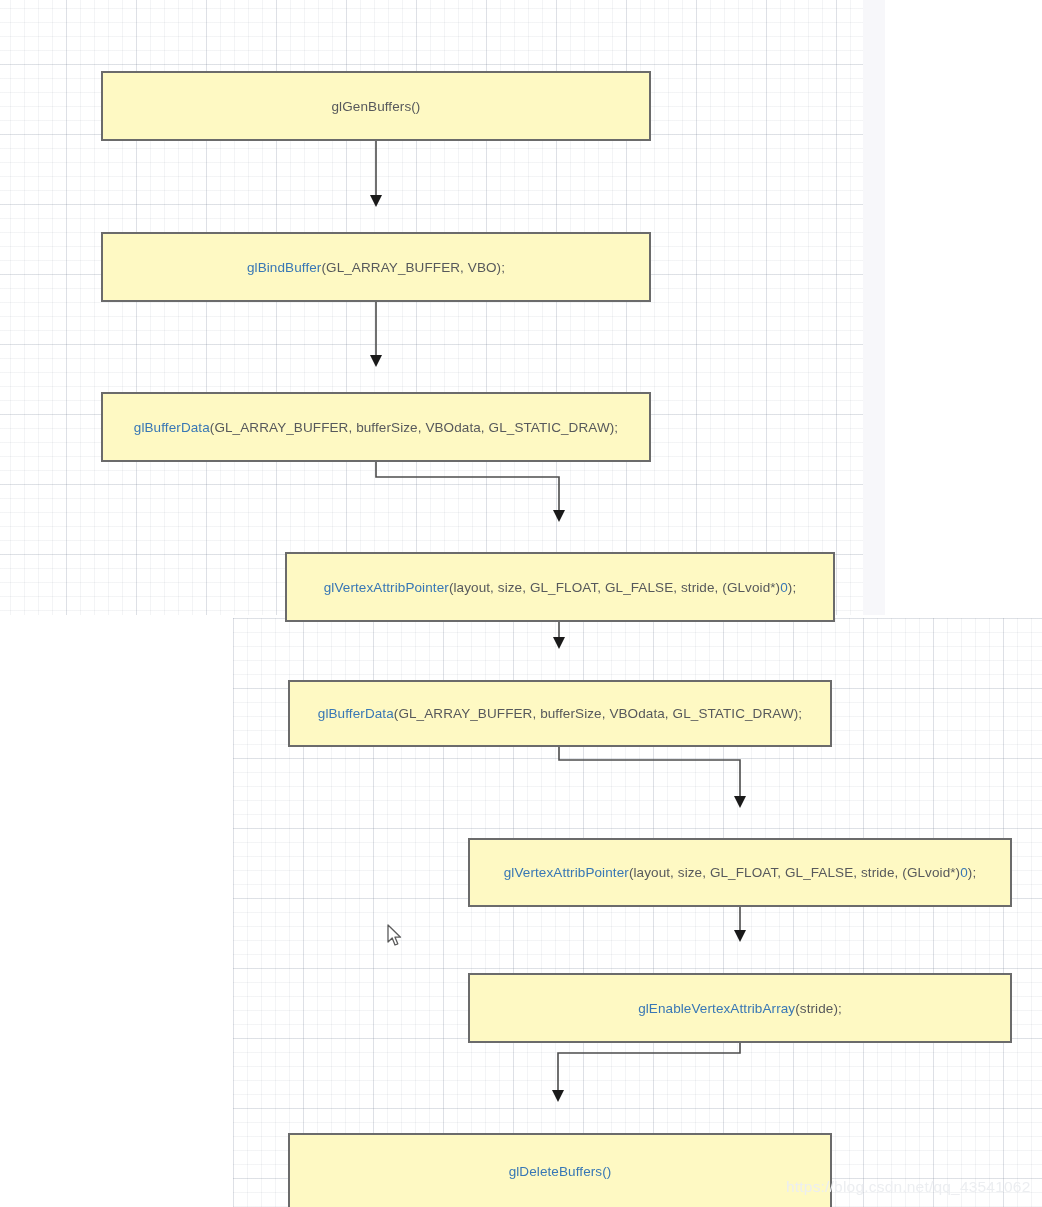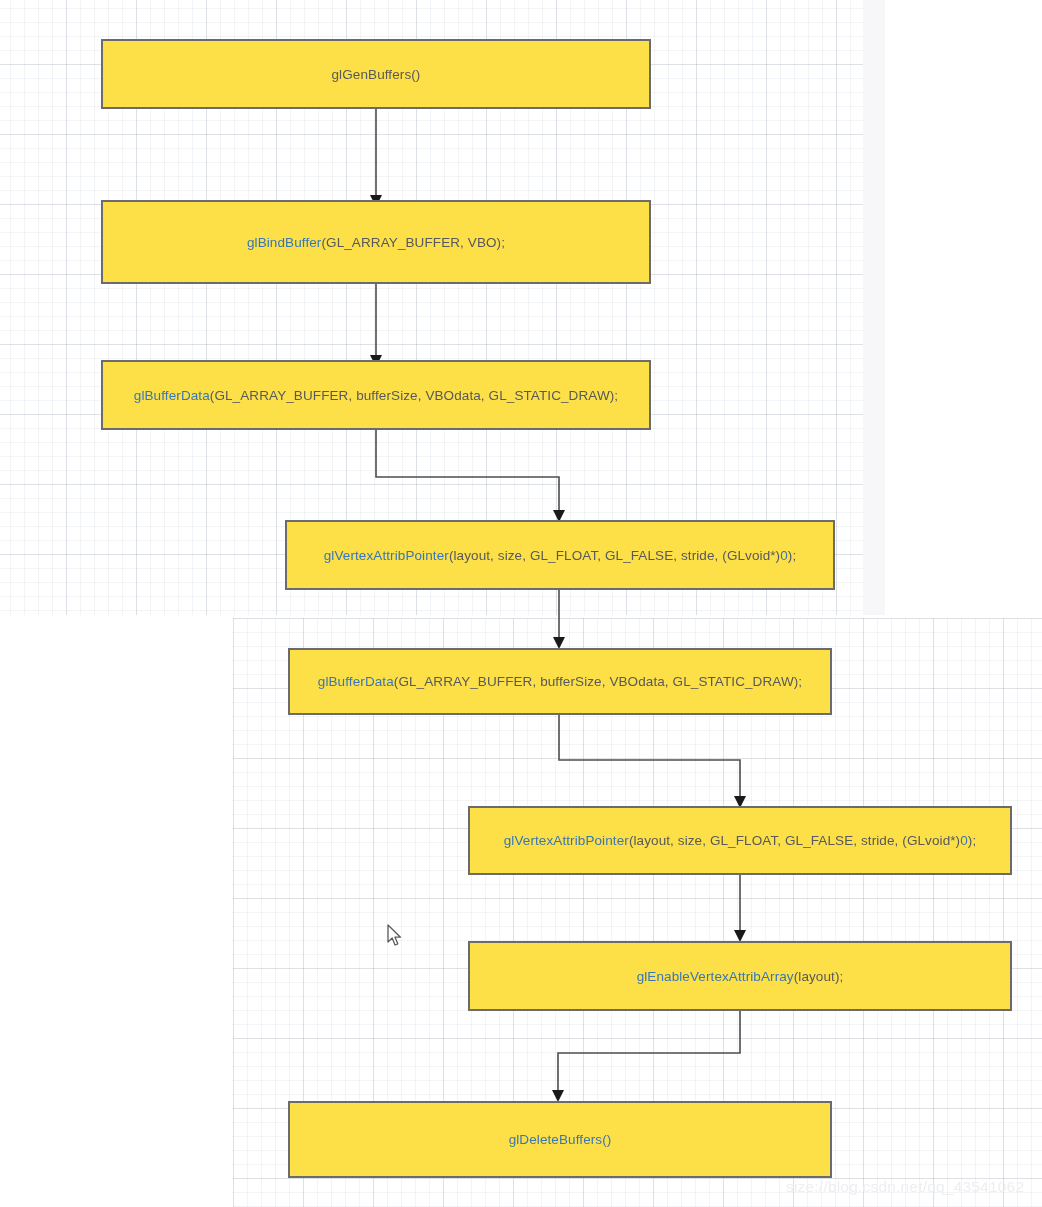--- a/index.html
+++ b/index.html
@@ -47,27 +47,28 @@
     left: 233px;
     top: 618px;
     width: 809px;
     height: 589px;
   }
 
   
   .node {
     position: absolute;
     box-sizing: border-box;
-    background: #fde047;
+    background: #fef9c3;
     border: 2px solid #6b6b6b;
     display: flex;
     align-items: center;
     justify-content: center;
     text-align: center;
     white-space: nowrap;
+    margin-top: 32px;
   }
   .node .txt {
     font-size: 13.5px;
     letter-spacing: 0.1px;
     color: #555a5e;
   }
   .node .fn {
     color: #3877b5;
   }
   .node .plain {
@@ -153,47 +154,47 @@
     <g>
       <path d="M740,1010 L740,1053 L558,1053 L558,1092"></path>
       <polygon points="552,1090 564,1090 558,1102"></polygon>
     </g>
   </svg>
 
   <div class="node" style="left:101px;top:39px;width:550px;height:70px">
     <span class="txt"><span class="plain">glGenBuffers()</span></span>
   </div>
 
-  <div class="node" style="left:101px;top:200px;width:550px;height:84px">
+  <div class="node" style="left:101px;top:200px;width:550px;height:70px">
     <span class="txt"><span class="fn">glBindBuffer</span><span class="plain">(GL_ARRAY_BUFFER, VBO);</span></span>
   </div>
 
   <div class="node" style="left:101px;top:360px;width:550px;height:70px">
     <span class="txt"><span class="fn">glBufferData</span><span class="plain">(GL_ARRAY_BUFFER, bufferSize, VBOdata, GL_STATIC_DRAW);</span></span>
   </div>
 
   <div class="node" style="left:285px;top:520px;width:550px;height:70px">
     <span class="txt"><span class="fn">glVertexAttribPointer</span><span class="plain">(layout, size, GL_FLOAT, GL_FALSE, stride, (GLvoid*)</span><span class="fn">0</span><span class="plain">);</span></span>
   </div>
 
   <div class="node" style="left:288px;top:648px;width:544px;height:67px">
     <span class="txt"><span class="fn">glBufferData</span><span class="plain">(GL_ARRAY_BUFFER, bufferSize, VBOdata, GL_STATIC_DRAW);</span></span>
   </div>
 
   <div class="node" style="left:468px;top:806px;width:544px;height:69px">
     <span class="txt"><span class="fn">glVertexAttribPointer</span><span class="plain">(layout, size, GL_FLOAT, GL_FALSE, stride, (GLvoid*)</span><span class="fn">0</span><span class="plain">);</span></span>
   </div>
 
   <div class="node" style="left:468px;top:941px;width:544px;height:70px">
-    <span class="txt"><span class="fn">glEnableVertexAttribArray</span><span class="plain">(layout);</span></span>
+    <span class="txt"><span class="fn">glEnableVertexAttribArray</span><span class="plain">(stride);</span></span>
   </div>
 
   <div class="node" style="left:288px;top:1101px;width:544px;height:77px">
     <span class="txt"><span class="fn">glDeleteBuffers()</span></span>
   </div>
 
-  <div id="watermark">size://blog.csdn.net/qq_43541062</div>
+  <div id="watermark">https://blog.csdn.net/qq_43541062</div>
 
   <svg id="cursor" viewBox="0 0 18 24">
     <path d="M2,1 L2,18 L6.2,14 L9,21 L11.8,19.8 L9,13.2 L14.5,13.2 Z" fill="#ffffff" stroke="#5c5c5c" stroke-width="1.3" stroke-linejoin="round"></path>
   </svg>
 
 </div>
 
 </body></html>

